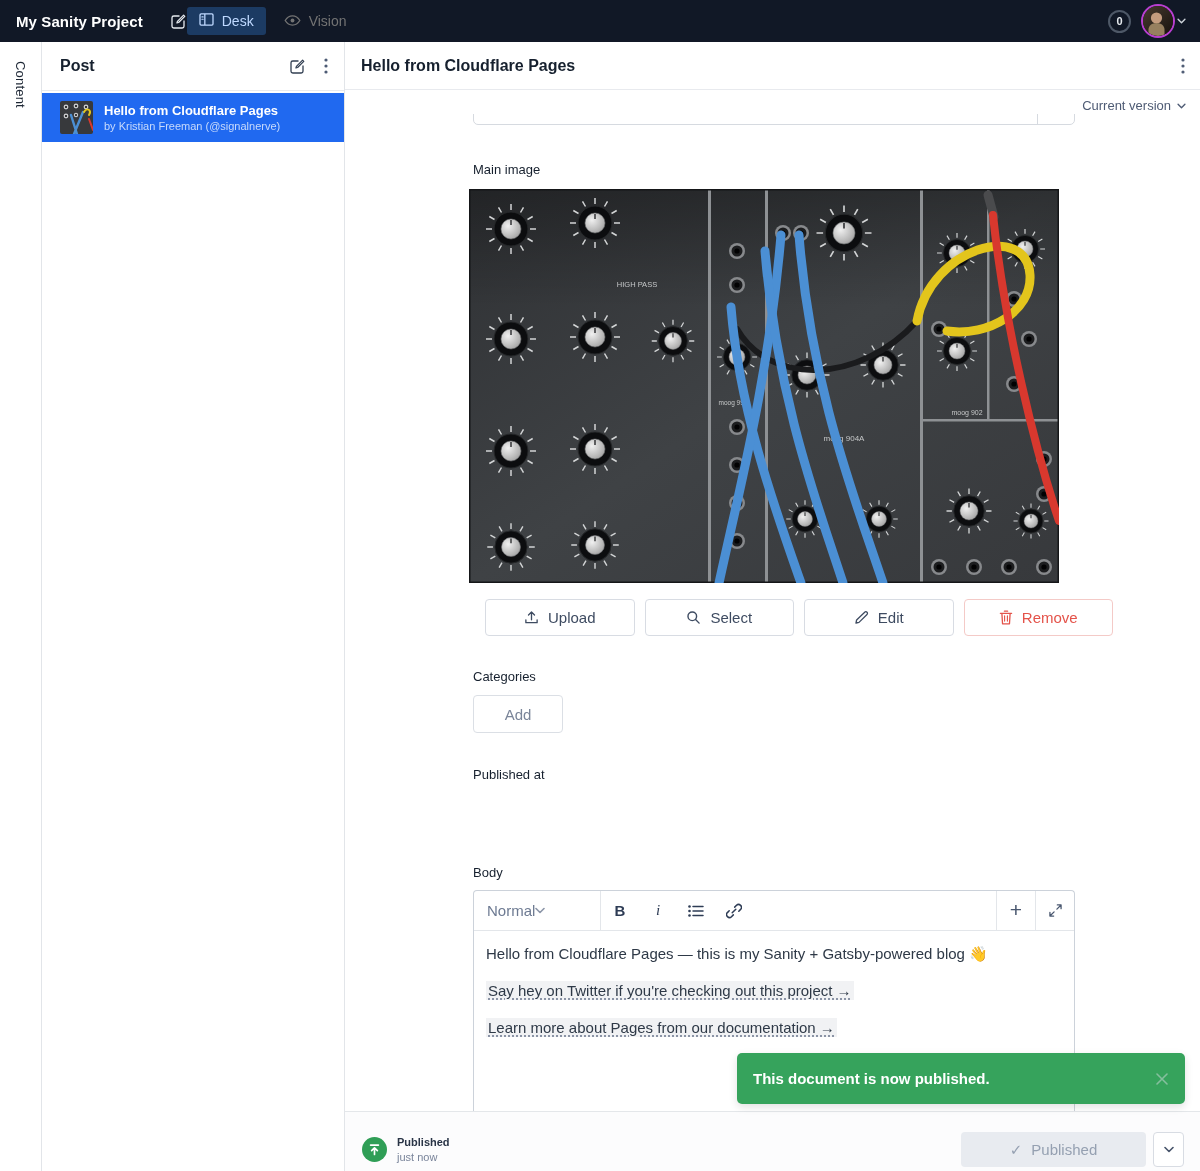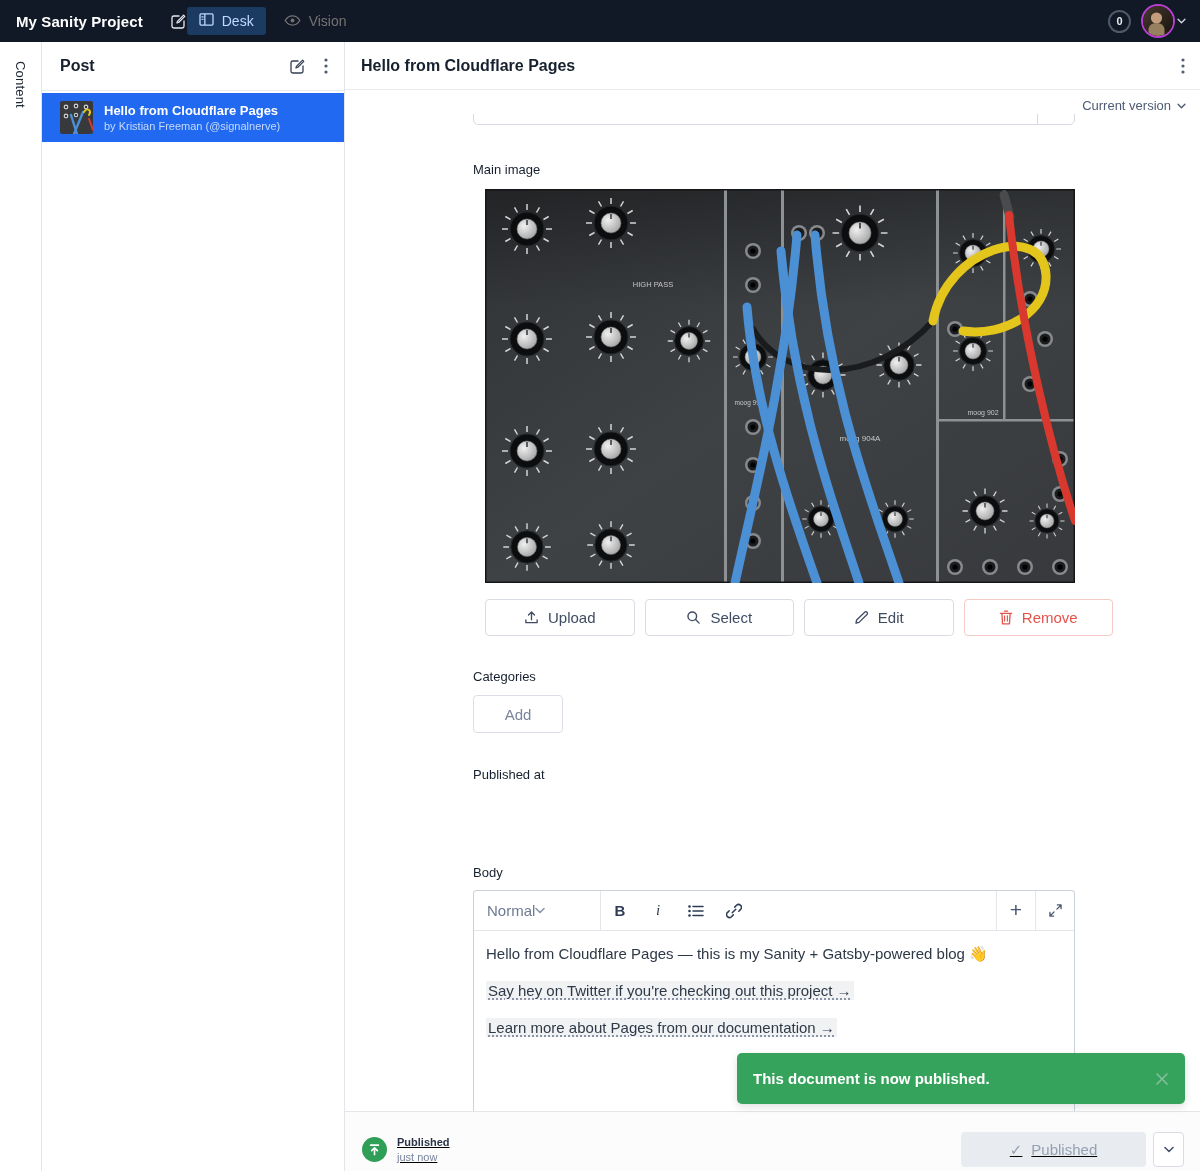--- a/index.html
+++ b/index.html
@@ -59,21 +59,21 @@
   .main-header .ic-btn { color:#515e76; display:flex; cursor:pointer; }
   .scroll { position:absolute; top:48px; left:0; right:0; bottom:60px; overflow:hidden;margin-top:7px; }
   .version-bar { position:absolute; top:0; left:0; right:0; height:17px; background:#fff; z-index:2;
                  display:flex; align-items:center; justify-content:flex-end; padding-right:14px; gap:6px;
                  color:#4e5b74; font-size:13px; cursor:pointer; }
   .partial-field { position:absolute; left:128px; top:-22px; width:602px; height:50px;
                    border:1px solid #d6dae0; border-radius:5px; z-index:1; }
   .partial-field .pf-div { position:absolute; right:36px; top:0; bottom:0; border-left:1px solid #d6dae0; }
 
   .form-label { position:absolute; left:128px; font-size:13px; font-weight:400; color:#16202e;text-align:right; }
-  .photo { position:absolute; left:140px; top:92px; width:590px; height:394px; cursor:pointer; }
+  .photo { position:absolute; left:124px; top:92px; width:590px; height:394px; cursor:pointer; }
   .photo svg { display:block; width:100%; height:100%; }
 
   .img-actions { position:absolute; left:140px; top:502px; width:628px; display:flex; gap:10px; }
   .btn { flex:1; height:37px; border:1px solid #d8dce3; border-radius:4px; background:#fff; cursor:pointer;
          display:flex; align-items:center; justify-content:center; gap:9px; font-size:15px; font-weight:500;
          color:#3e4b61; font-family:inherit; }
   .btn.danger { color:#e4534a; border-color:#f4cac7; }
 
   .add-btn { position:absolute; left:128px; top:598px; width:90px; height:38px; border:1px solid #dbdfe5;
              border-radius:4px; background:#fff; color:#7a8599; font-size:15px; font-weight:500;
@@ -102,21 +102,21 @@
   .body-link { background:#f1f2f4; color:#2e3947; text-decoration:underline dotted; text-decoration-color:#6a768c;
                text-underline-offset:3px; padding:1px 2px; cursor:pointer; }
 
   .toast { position:absolute; left:392px; top:1011px; width:448px; height:51px; background:#36a35c;
            border-radius:5px; display:flex; align-items:center; justify-content:space-between;
            padding:0 17px 0 16px; z-index:6; box-shadow:0 3px 9px rgba(0,0,0,.12); }
   .toast-msg { color:#fff; font-size:15px; font-weight:600; }
   .toast-close { color:#85bf9d; display:flex; cursor:pointer; }
 
   .footer { position:absolute; left:0; right:0; bottom:0; height:60px; background:#fcfcfd;
-            border-top:1px solid #e4e7ea; display:flex; align-items:center; padding:16px 16px 0 17px; z-index:4;text-decoration:underline; }
+            border-top:1px solid #e4e7ea; display:flex; align-items:center; padding:16px 16px 0 17px; z-index:4; }
   .pub-badge { width:25px; height:25px; border-radius:50%; background:#2f9e56; display:flex;
                align-items:center; justify-content:center; color:#fff; margin-right:10px; flex:none; }
   .pub-status-title { font-size:11px; font-weight:700; color:#293446; line-height:1.3; }
   .pub-status-time { font-size:11px; color:#79849a; line-height:1.3; }
   .footer-spacer { flex:1; }
   .published-btn { width:185px; height:35px; background:#e8ebf0; border:none; border-radius:4px; color:#95a0b1;
                    font-size:15px; font-weight:500; display:flex; align-items:center; justify-content:center;
                    gap:9px; margin-right:7px; font-family:inherit; cursor:default; }
   .chev-btn { width:31px; height:35px; background:#fff; border:1px solid #d8dce3; border-radius:4px;
               display:flex; align-items:center; justify-content:center; color:#46536a; cursor:pointer; }

